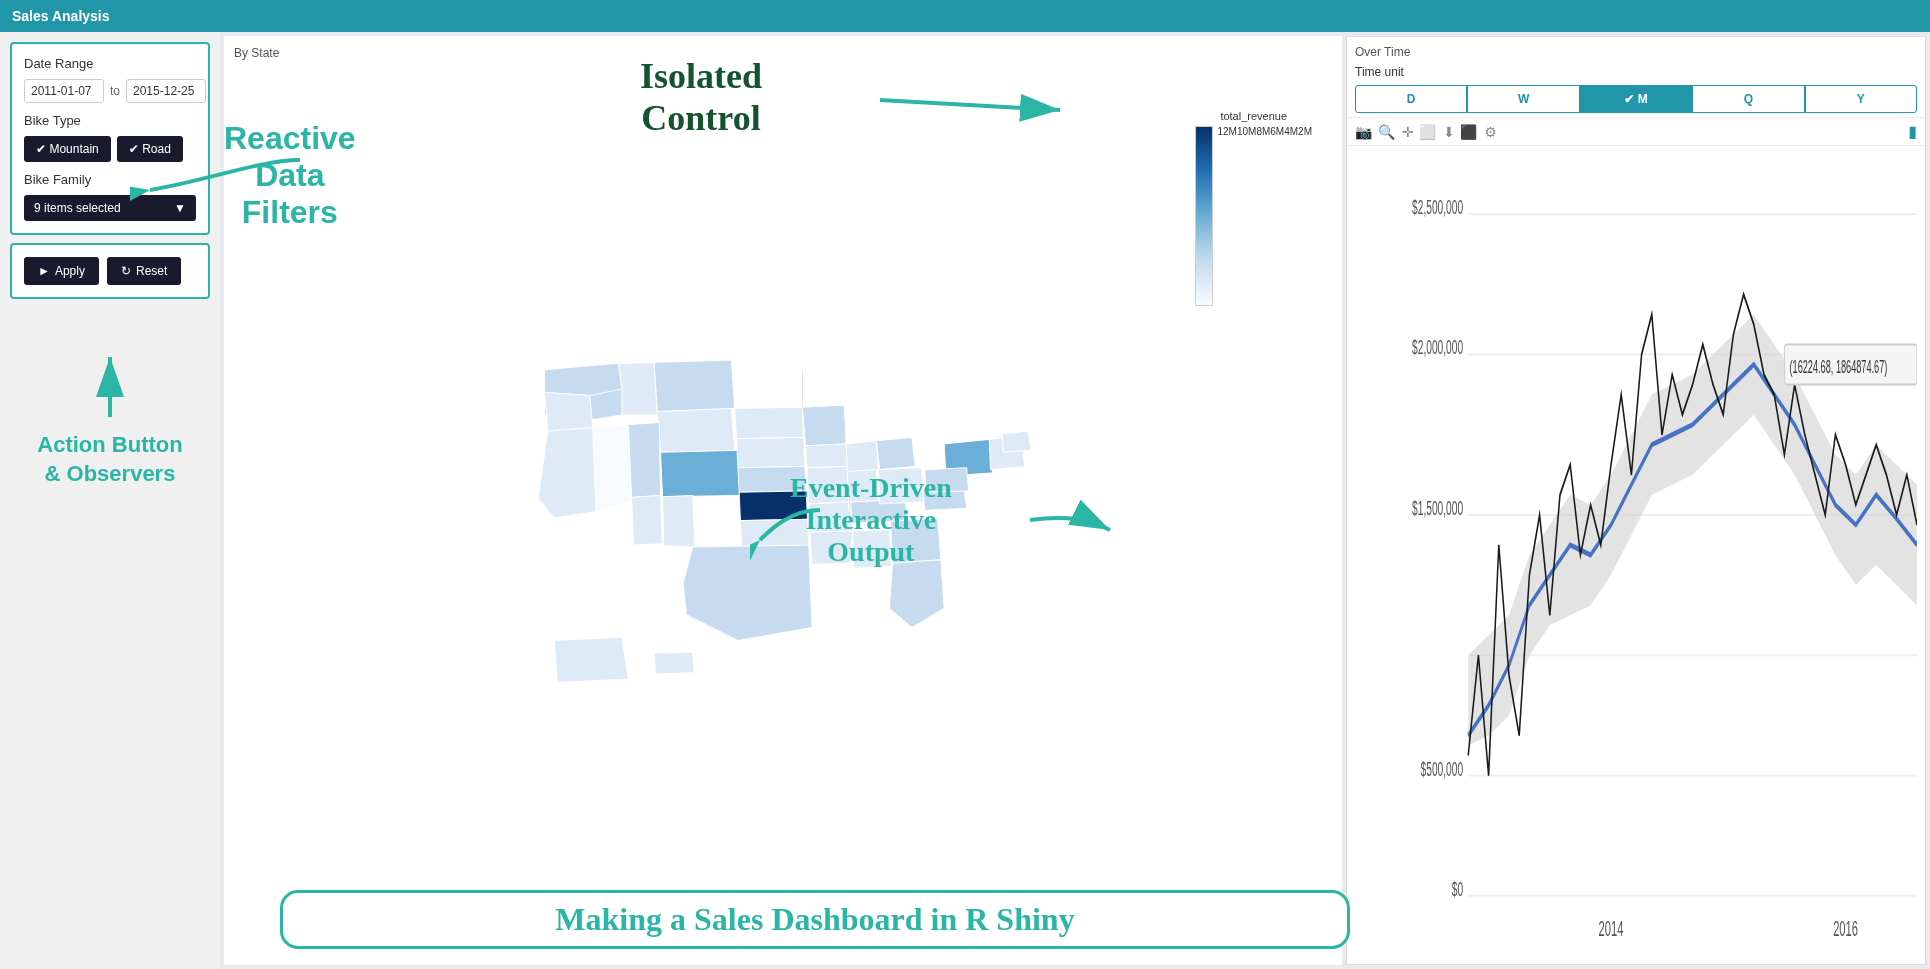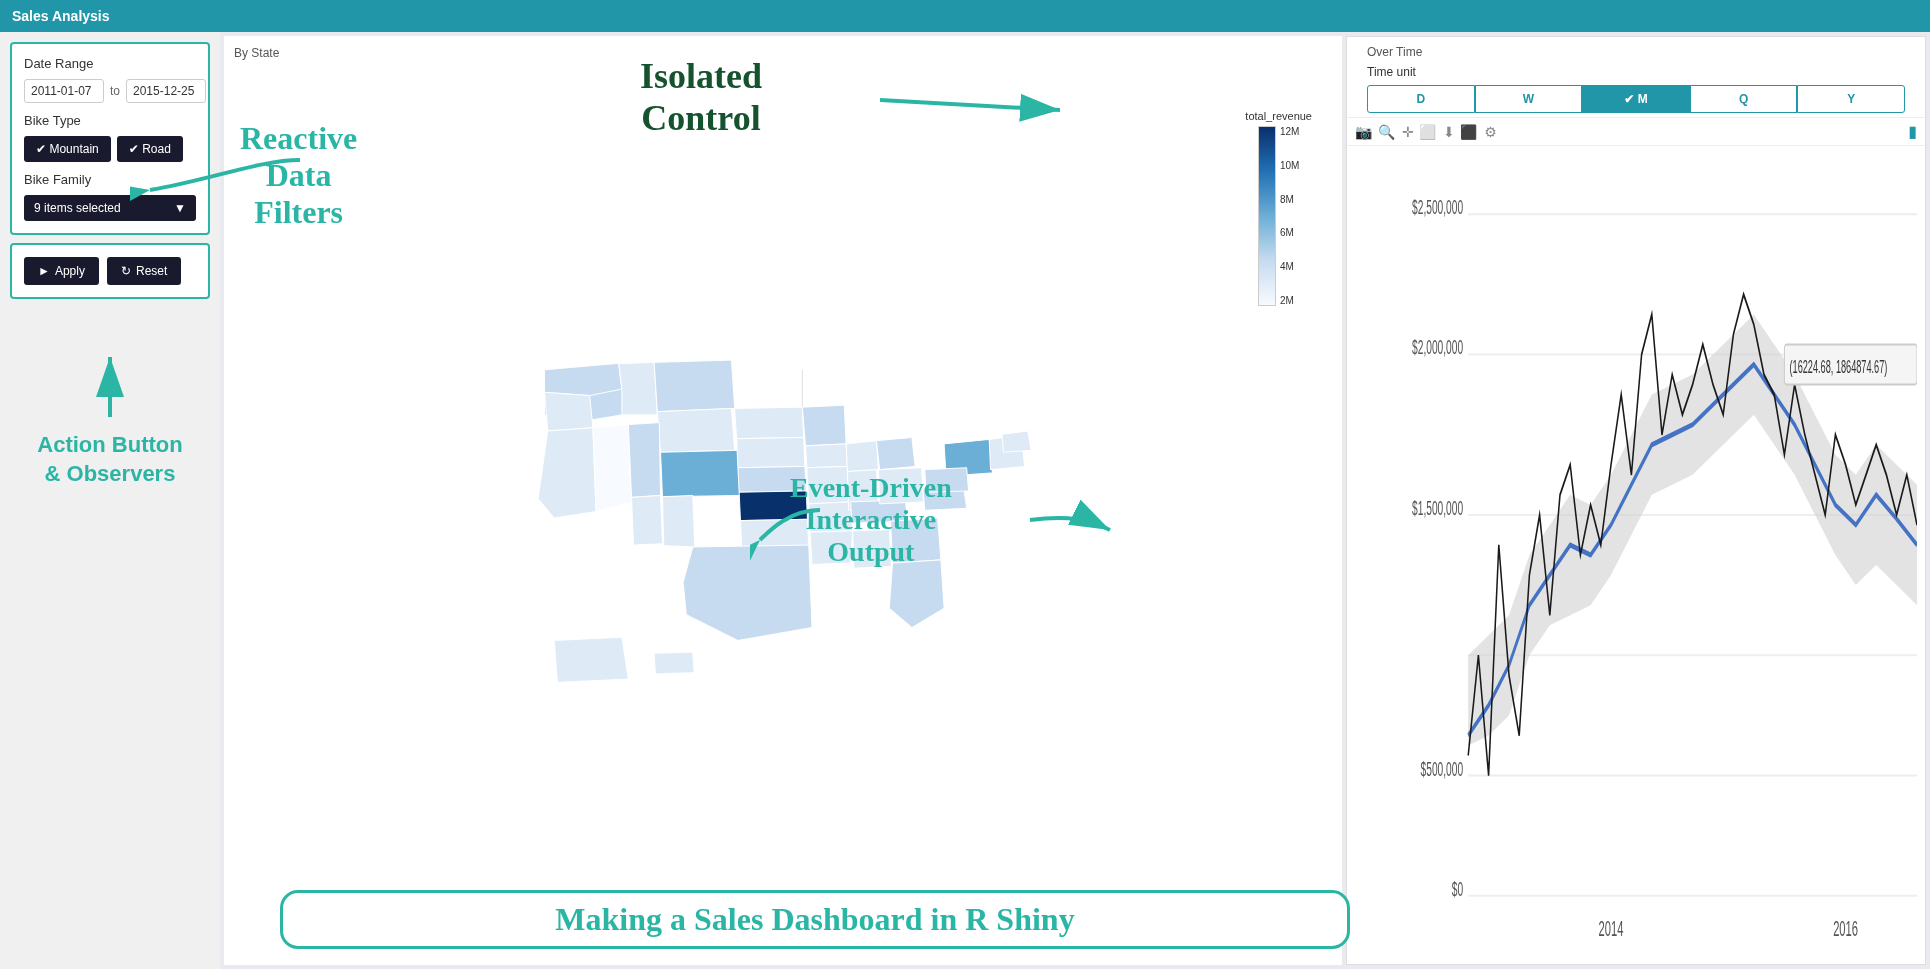--- a/index.html
+++ b/index.html
@@ -185,21 +185,21 @@
 
     .legend-bar {
       width: 18px;
       height: 180px;
       background: linear-gradient(to bottom, #08306b, #2171b5, #6baed6, #c6dbef, #f7fbff);
       border: 1px solid #ccc;
     }
 
     .legend-labels {
       display: flex;
-      flex-direction: column;
+      flex-direction: row;
       justify-content: space-between;
       height: 180px;
       margin-left: 4px;
     }
 
     .legend-label {
       font-size: 10px;
       color: #333;
     }
 
@@ -213,21 +213,21 @@
       width: 580px;
       background: white;
       margin: 4px 4px 4px 0;
       display: flex;
       flex-direction: column;
       border: 1px solid #ddd;
       flex-shrink: 0;
     }
 
     .chart-header {
-      padding: 8px 20px 4px;
+      padding: 8px 8px 4px;
       border-bottom: 1px solid #eee;
     }
 
     .chart-section-label {
       font-size: 12px;
       color: #555;
       margin-bottom: 6px;
     }
 
     .time-unit-label {
@@ -512,21 +512,21 @@
         <text x="200" y="390" font-size="11" fill="#555" text-anchor="middle">2014</text>
         <text x="430" y="390" font-size="11" fill="#555" text-anchor="middle">2016</text>
 
         <rect x="370" y="95" width="130" height="20" fill="#f5f5f5" stroke="#ccc" stroke-width="1" rx="2"></rect>
         <text x="375" y="109" font-size="9" fill="#333">(16224.68, 1864874.67)</text>
       </svg>
     </div>
   </div>
 </div>
 
-<div style="position:absolute; top:120px; left:240px; color:#2ab5a5; font-size:32px; font-family:Liberation Serif, serif; font-weight:bold; text-align:center; pointer-events:none;">
+<div style="position:absolute; top:120px; left:224px; color:#2ab5a5; font-size:32px; font-family:Liberation Sans, sans-serif; font-weight:bold; text-align:center; pointer-events:none;">
   <span>Reactive</span><br>
   <span>Data</span><br>
   <span>Filters</span>
 </div>
 
 <svg style="position:absolute; top:100px; left:130px; pointer-events:none;" width="180" height="120">
   <defs>
     <marker id="arr2" markerWidth="10" markerHeight="7" refX="0" refY="3.5" orient="auto">
       <polygon points="10 0, 0 3.5, 10 7" fill="#2ab5a5"></polygon>
     </marker>

